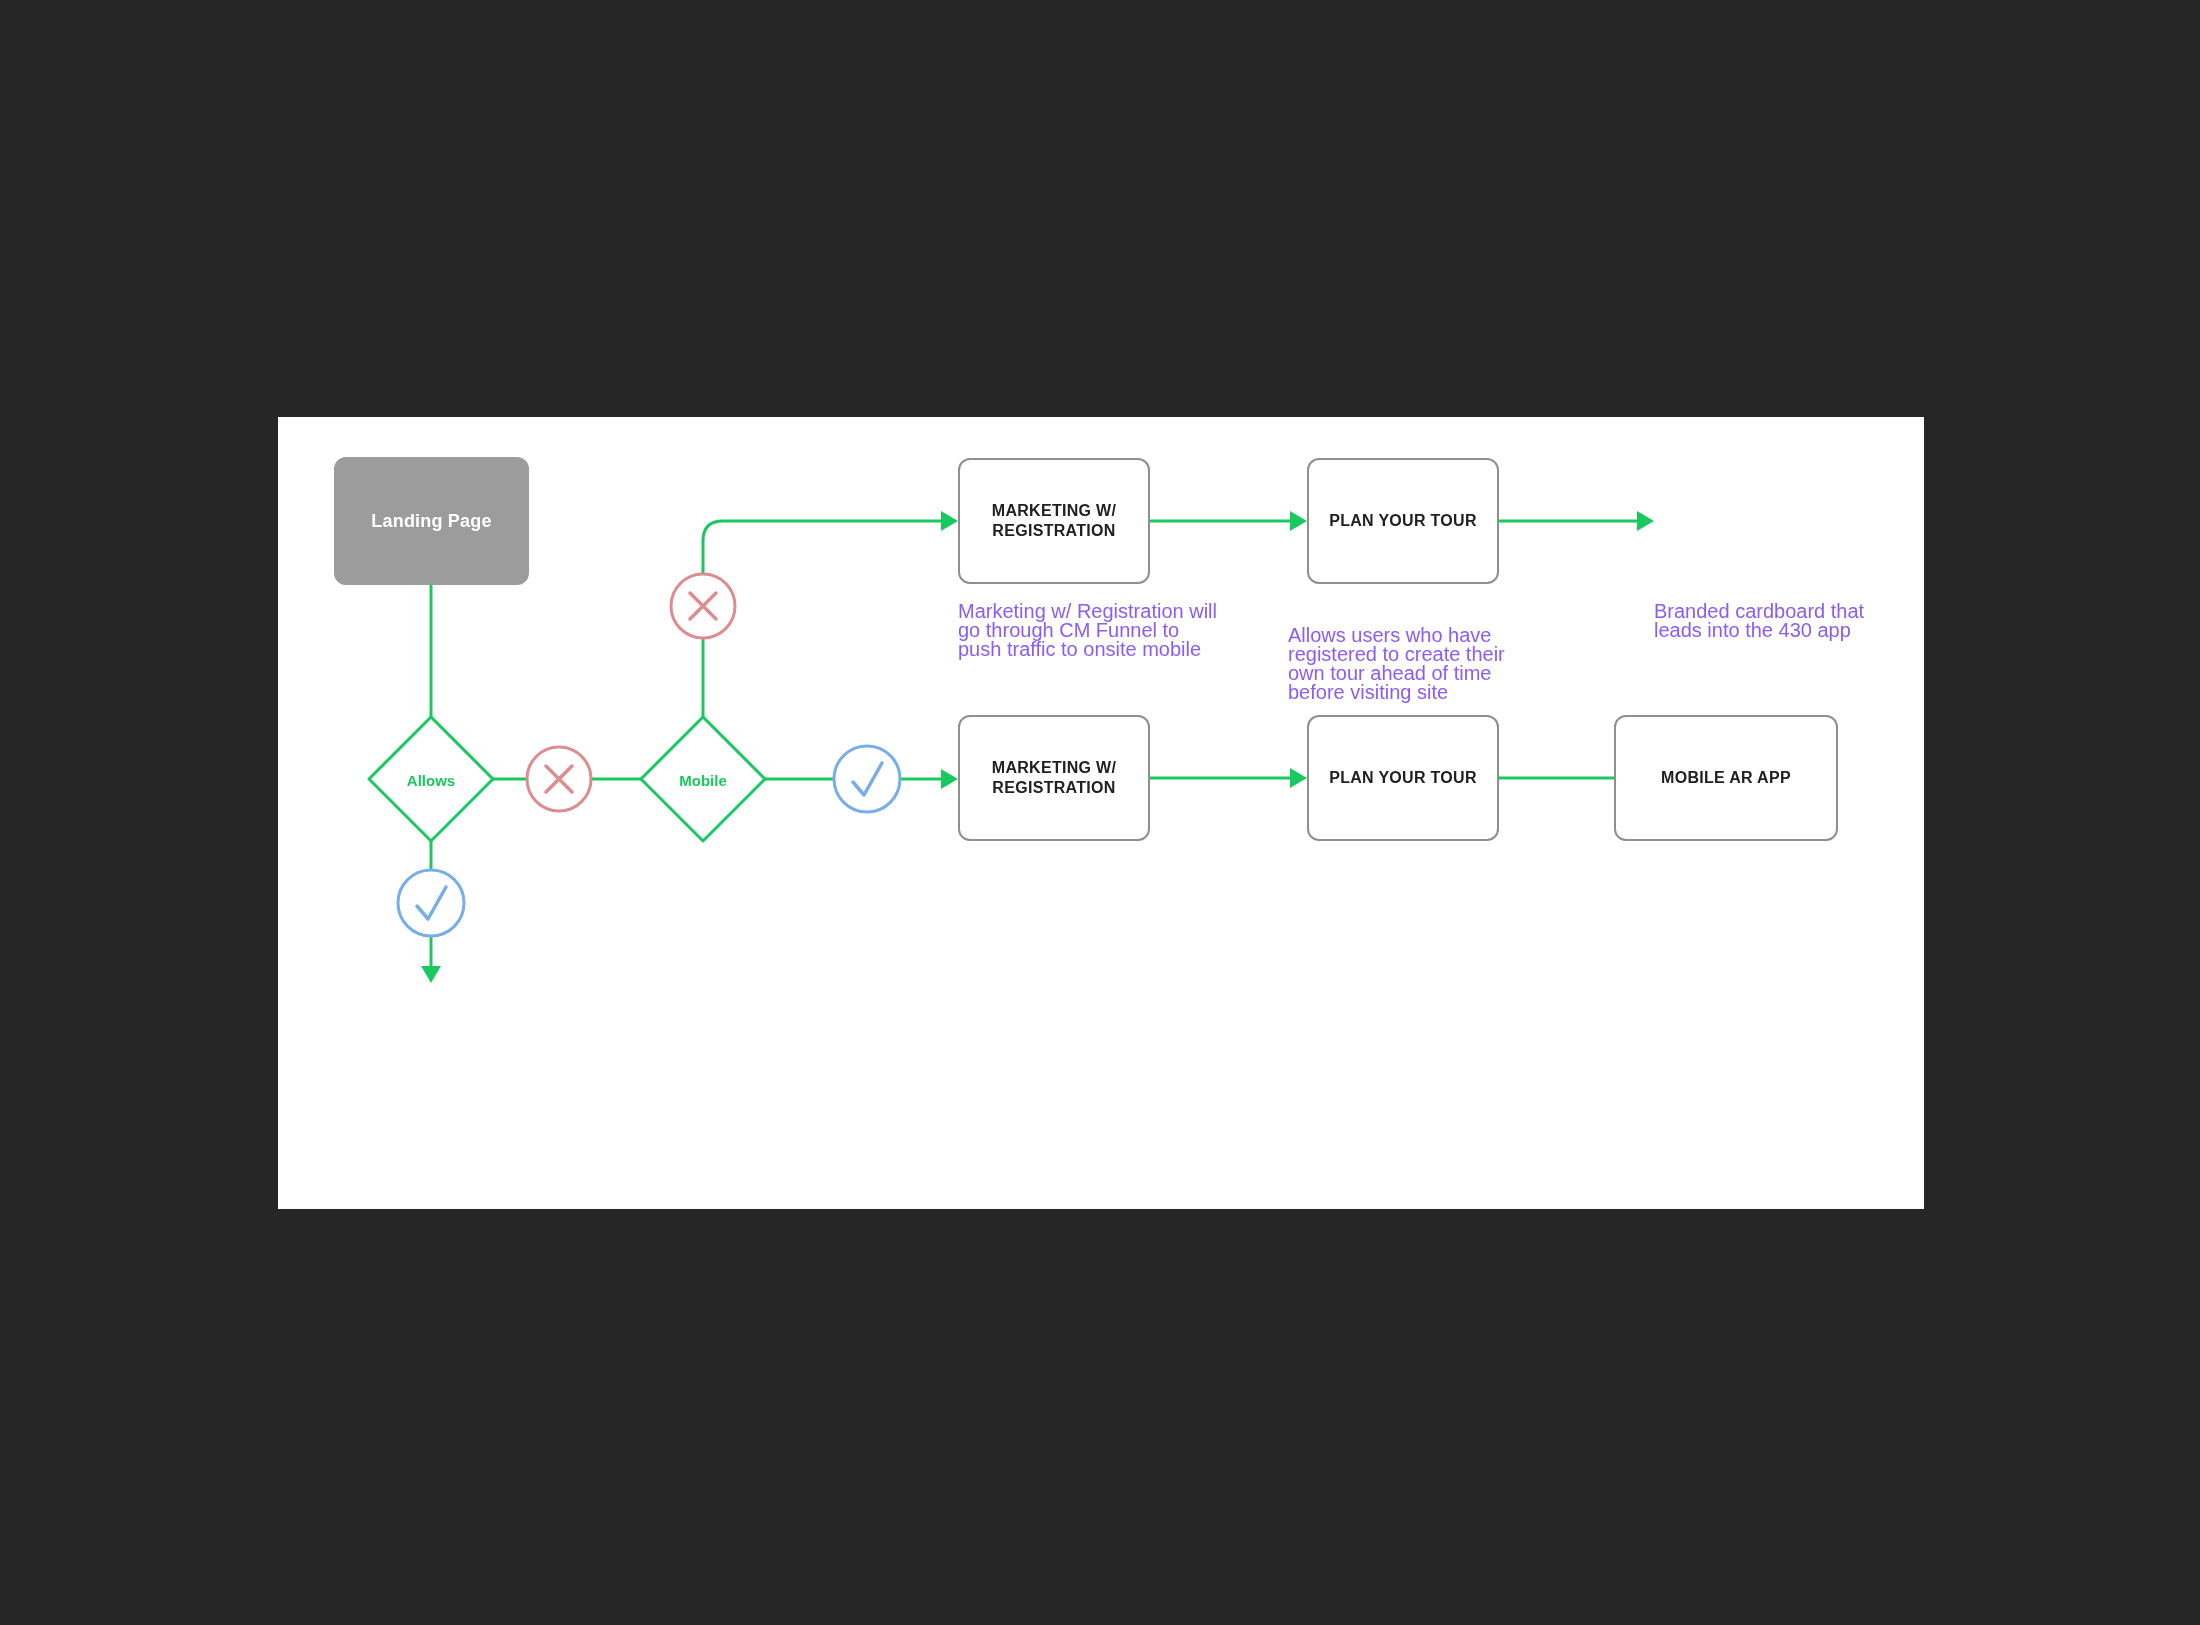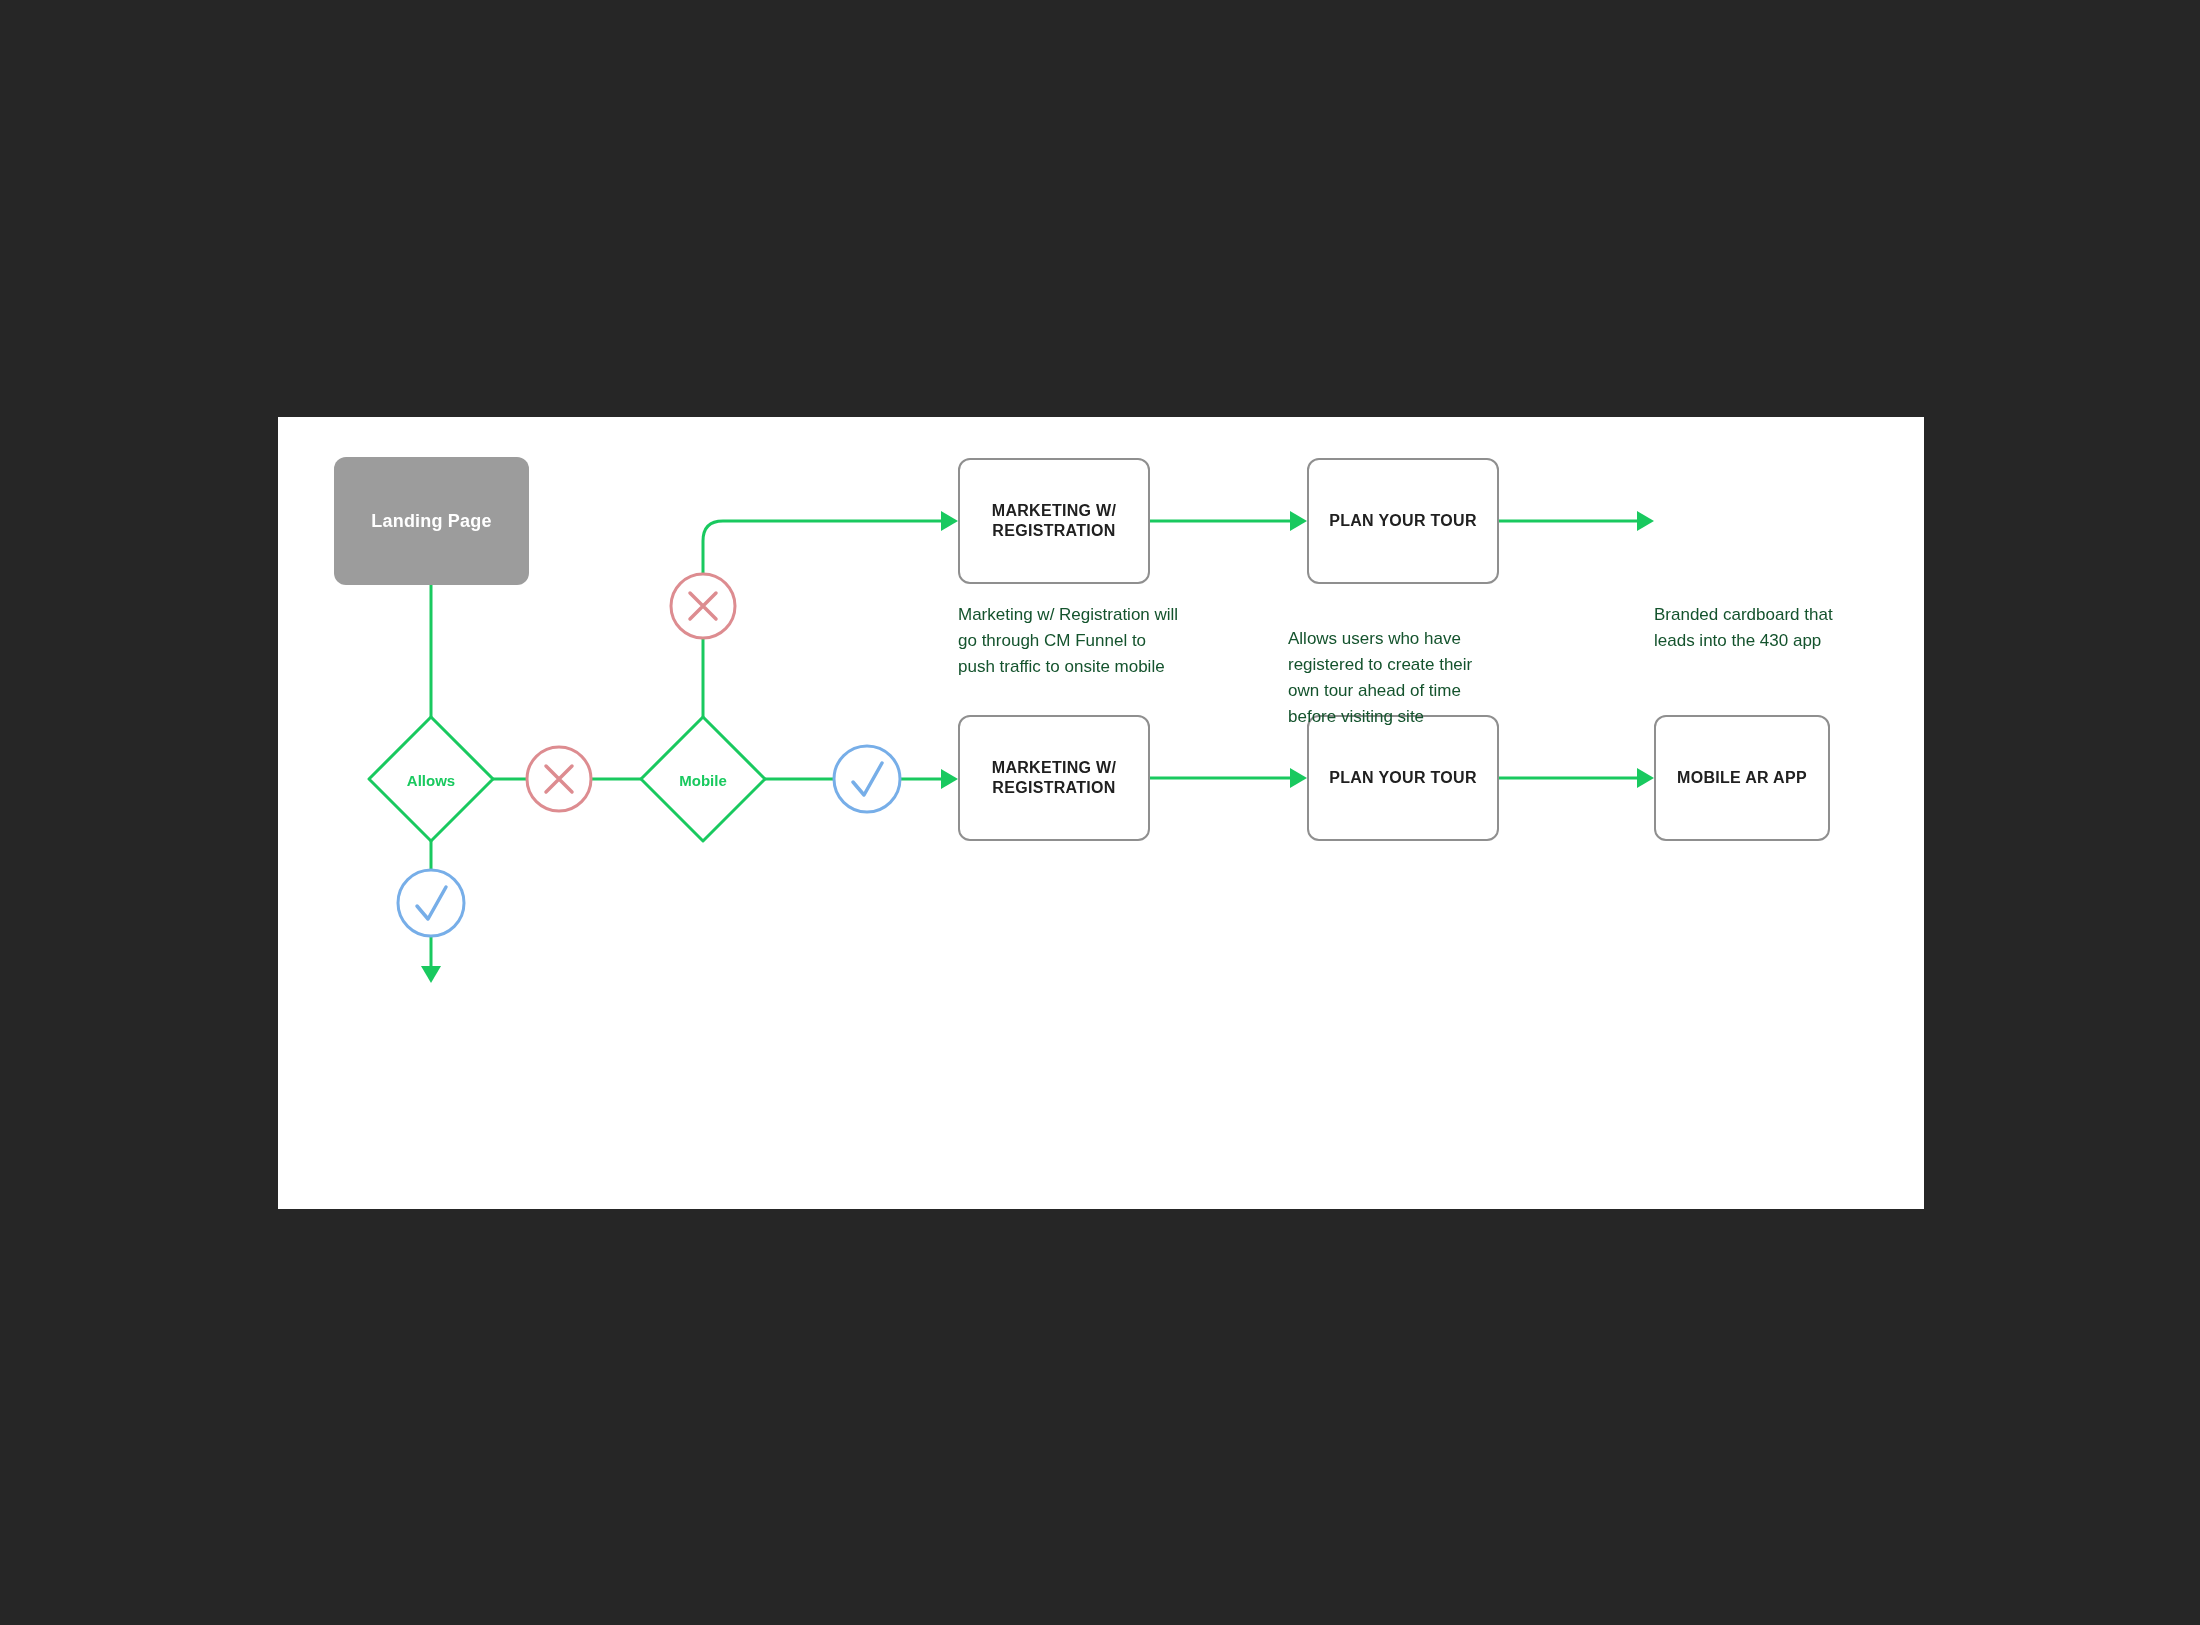--- a/index.html
+++ b/index.html
@@ -67,23 +67,23 @@
     position: absolute;
     width: 120px;
     text-align: center;
     transform: translate(-50%, -50%);
     font-weight: bold;
     font-size: 15px;
     color: #19c95f;
   }
   .caption {
     position: absolute;
-    font-size: 17px;
-    line-height: 26px;
-    color: #14532d;
+    font-size: 20px;
+    line-height: 19px;
+    color: #8b5cf6;
     white-space: pre-line;
     width: 270px;
   }
 </style>
 </head>
 <body>
 
 <div class="stage">
   <div class="canvas">
 
@@ -151,21 +151,21 @@
 
 
     <div class="node outlined" style="left:680px; top:298px; width:192px; height:126px;">
       <div class="label">MARKETING W/ REGISTRATION</div>
     </div>
 
     <div class="node outlined" style="left:1029px; top:298px; width:192px; height:126px;">
       <div class="label">PLAN YOUR TOUR</div>
     </div>
 
-    <div class="node outlined" style="left:1376px; top:298px; width:176px; height:126px;text-align:center;">
+    <div class="node outlined" style="left:1336px; top:298px; width:224px; height:126px;text-align:center;">
       <div class="label">MOBILE AR APP</div>
     </div>
 
 
     <div class="diamond-label" style="left:153px; top:363px;">Allows</div>
     <div class="diamond-label" style="left:425px; top:363px;">Mobile</div>
 
     <div class="caption" style="left:680px; top:185px;">Marketing w/ Registration will
 go through CM Funnel to
 push traffic to onsite mobile</div>

